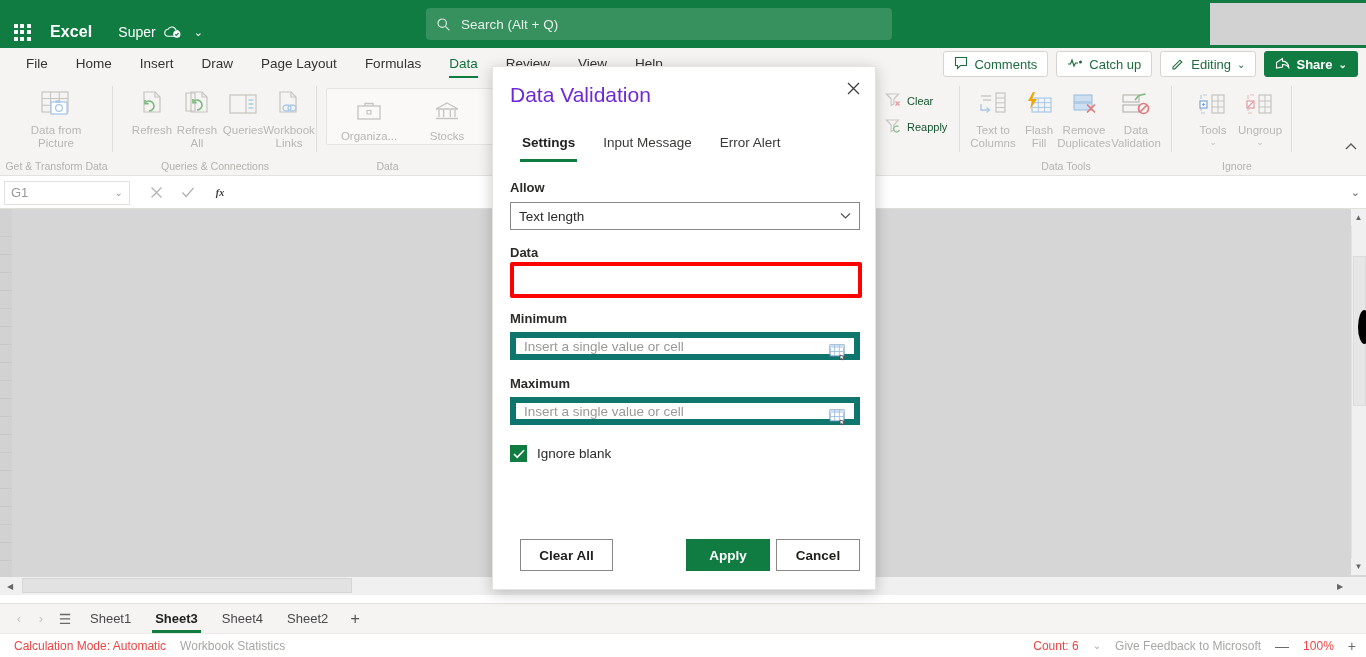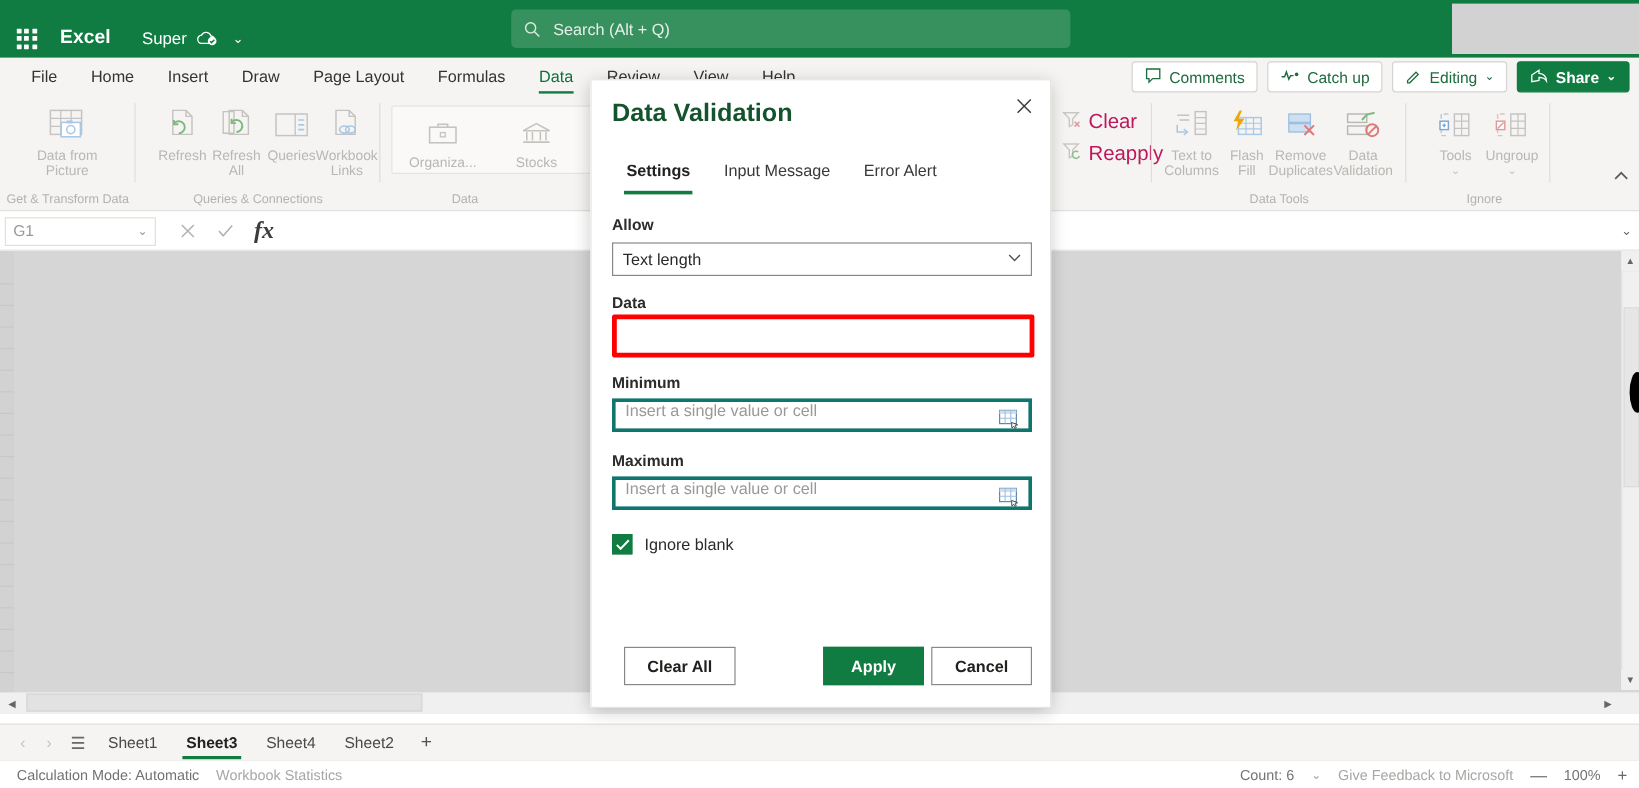--- a/index.html
+++ b/index.html
@@ -68,35 +68,35 @@
   }
   .ritem {
     position:absolute; top:6px; width:62px; text-align:center; cursor:default;
   }
   .ritem .icn { height:38px; display:flex; align-items:center; justify-content:center; }
   .ritem .lbl { font-size:11.5px; color:#b9b7b4; line-height:13px; }
   .ritem .chv { font-size:9px; color:#c3c1be; line-height:10px; }
   .boxedgrp {
     position:absolute; border:1px solid #e6e4e1; background:#faf9f8; border-radius:2px;
   }
-  .smallitem { position:absolute; display:flex; align-items:center; gap:5px; font-size:17px; color:#be185d; }
+  .smallitem { position:absolute; display:flex; align-items:center; gap:5px; font-size:11px; color:#14532d; }
 
   
   .fbar {
     position:absolute; left:0; top:177px; width:1366px; height:32px;
     background:#fff; display:flex; align-items:center; border-bottom:1px solid #e1dfdc;
   }
   .namebox {
     width:126px; height:24px; margin-left:4px; border:1px solid #e3e1de; background:#fff;
     display:flex; align-items:center; justify-content:space-between; padding:0 6px;
     font-size:13px; color:#9b9996; cursor:text;
   }
   .fb-btns { display:flex; align-items:center; gap:0px; margin-left:10px; }
   .fb-btn { width:32px; height:26px; display:flex; align-items:center; justify-content:center; cursor:pointer; }
-  .fx { font-style:italic; font-family:"Liberation Serif", serif; font-size:20px; color:#3b3b3b; font-weight:bold; }
+  .fx { font-style:italic; font-family:"Liberation Serif", serif; font-size:10px; color:#3b3b3b; font-weight:bold; }
   .finput { flex:1; height:26px; margin-left:6px; margin-right:18px; background:#fff; cursor:text; }
   .collapse-chev { position:absolute; right:6px; top:9px; font-size:11px; color:#6b6966; cursor:pointer; }
 
   
   .sheet { position:absolute; left:0; top:209px; width:1366px; height:386px; background:#fff; overflow:hidden; }
   .rowhdr { position:absolute; left:0; top:0; width:12px; height:386px; background:#f5f5f5; }
   .rowline { position:absolute; left:0; width:12px; height:1px; background:#e0e0e0; }
   .gridarea { position:absolute; left:12px; top:0; right:22px; bottom:0; background:#fff; }
   .veil { position:absolute; left:0; top:0; width:1366px; height:386px; background:rgba(180,180,180,0.55); }
   .vscroll { position:absolute; right:0; top:17px; width:15px; bottom:20px; background:#f0f0f0; border-left:1px solid #e2e2e2; }
@@ -124,58 +124,58 @@
   }
   .stab.active { font-weight:bold; color:#222; }
   .stab.active::after { content:""; position:absolute; left:9px; right:9px; bottom:1px; height:2.5px; background:#107c41; }
   .addsheet { width:30px; text-align:center; font-size:16px; color:#54524f; cursor:pointer; }
 
   
   .statusbar {
     position:absolute; left:0; top:633px; width:1366px; height:24px;
     background:#fff; display:flex; align-items:center; border-top:1px solid #eceaE7;
   }
-  .st-item { font-size:12px; color:#737373; margin-left:14px; white-space:nowrap; cursor:default; }
+  .st-item { font-size:12px; color:#ef4444; margin-left:14px; white-space:nowrap; cursor:default; }
   .st-item.dim { color:#a9a7a4; }
   .st-right { position:absolute; right:10px; display:flex; align-items:center; gap:14px; }
   .zoombtn { font-size:14px; color:#6b6966; cursor:pointer; }
 
   
   .dlg-overlay-shadow { position:absolute; left:492px; top:66px; width:384px; height:524px; box-shadow:0 3px 14px rgba(0,0,0,0.22); }
   .dialog {
     position:absolute; left:492px; top:66px; width:384px; height:524px;
     background:#fff; border:1px solid #e6e4e1;
   }
   .dlg-close {
     position:absolute; right:8px; top:8px; width:28px; height:26px;
     display:flex; align-items:center; justify-content:center; cursor:pointer; color:#333; font-size:15px;
   }
   .dlg-title {
-    position:absolute; left:17px; top:16px; font-size:21px; color:#14532d; font-weight:700;text-align:center;
+    position:absolute; left:17px; top:16px; font-size:21px; color:#6d28d9; font-weight:400;text-align:center;
   }
   .dlg-tabs { position:absolute; left:17px; top:62px; display:flex; gap:4px; }
   .dtab {
     position:relative; font-size:13.5px; color:#3b3a38; padding:6px 12px; cursor:pointer; white-space:nowrap;
   }
   .dtab.active { font-weight:bold; color:#222; }
   .dtab.active::after { content:""; position:absolute; left:10px; right:10px; bottom:-6px; height:3px; background:#107c41; }
   .fld-label { position:absolute; font-size:13px; color:#2c2b29; font-weight:bold; }
   .combo {
     position:absolute; left:17px; width:350px; height:28px; background:#fff;
     border:1px solid #8a8886; display:flex; align-items:center; padding:0 8px;
     font-size:13.5px; color:#2a2927; cursor:pointer;
   }
   .combo .cchev { position:absolute; right:8px; font-size:11px; color:#55534f; }
   .redbox {
     position:absolute; left:510px; top:262px; width:352px; height:36px;
     border:4px solid #ff0000; border-radius:2px; pointer-events:none; z-index:30;
   }
   .textfield {
     position:absolute; left:17px; width:350px; height:28px; background:#fff;
-    border:3px solid #0f766e; display:flex; padding:0 8px;
+    border:6px solid #0f766e; display:flex; align-items:center; padding:0 8px;
     font-size:13.5px; color:#9b9996; cursor:text;
   }
   .picker { position:absolute; right:6px; top:5px; width:20px; height:18px; cursor:pointer; }
   .cbrow { position:absolute; left:17px; top:378px; display:flex; align-items:center; gap:10px; cursor:pointer; }
   .cbox { width:17px; height:17px; background:#107c41; border:1px solid #107c41; display:flex; align-items:center; justify-content:center; }
   .cbox svg { display:block; }
   .cblabel { font-size:13.5px; color:#2c2b29; }
   .dbtn {
     position:absolute; height:32px; border:1px solid #8a8886; background:#fff;
     display:flex; align-items:center; justify-content:center;

